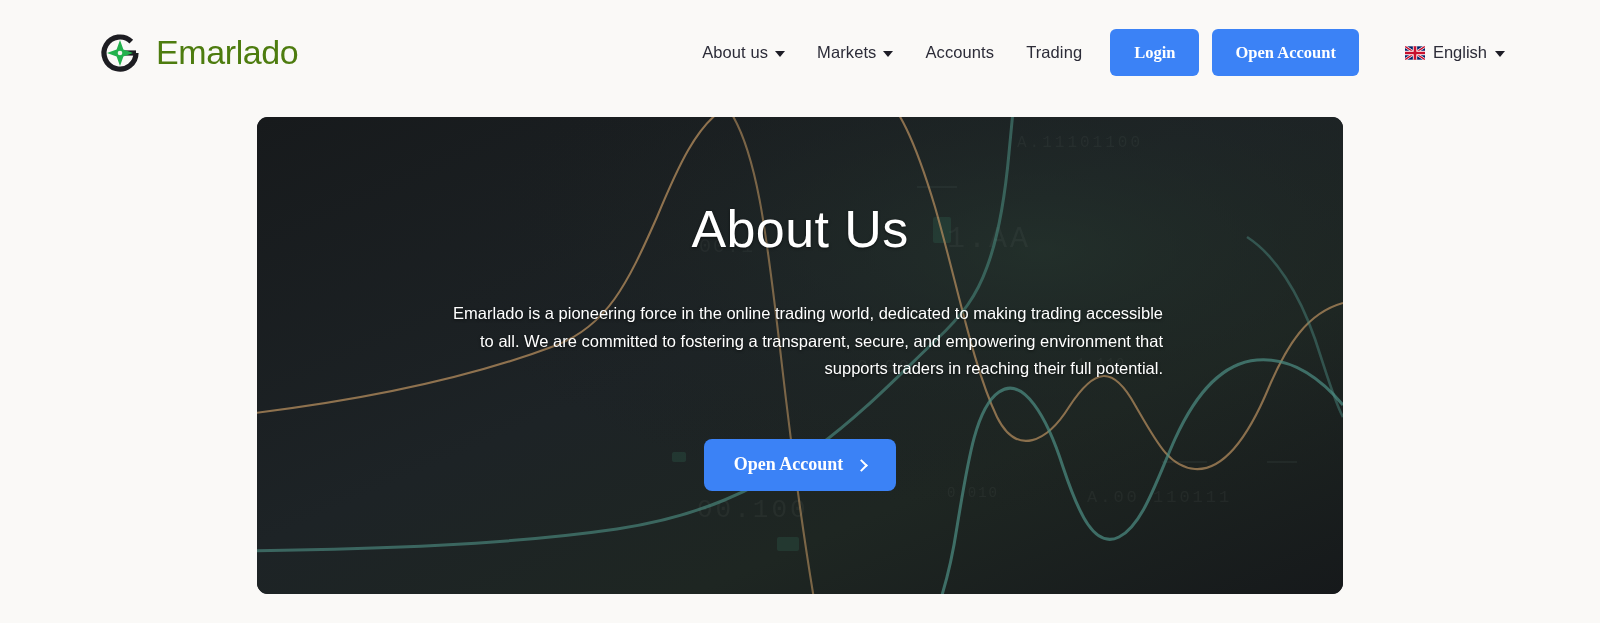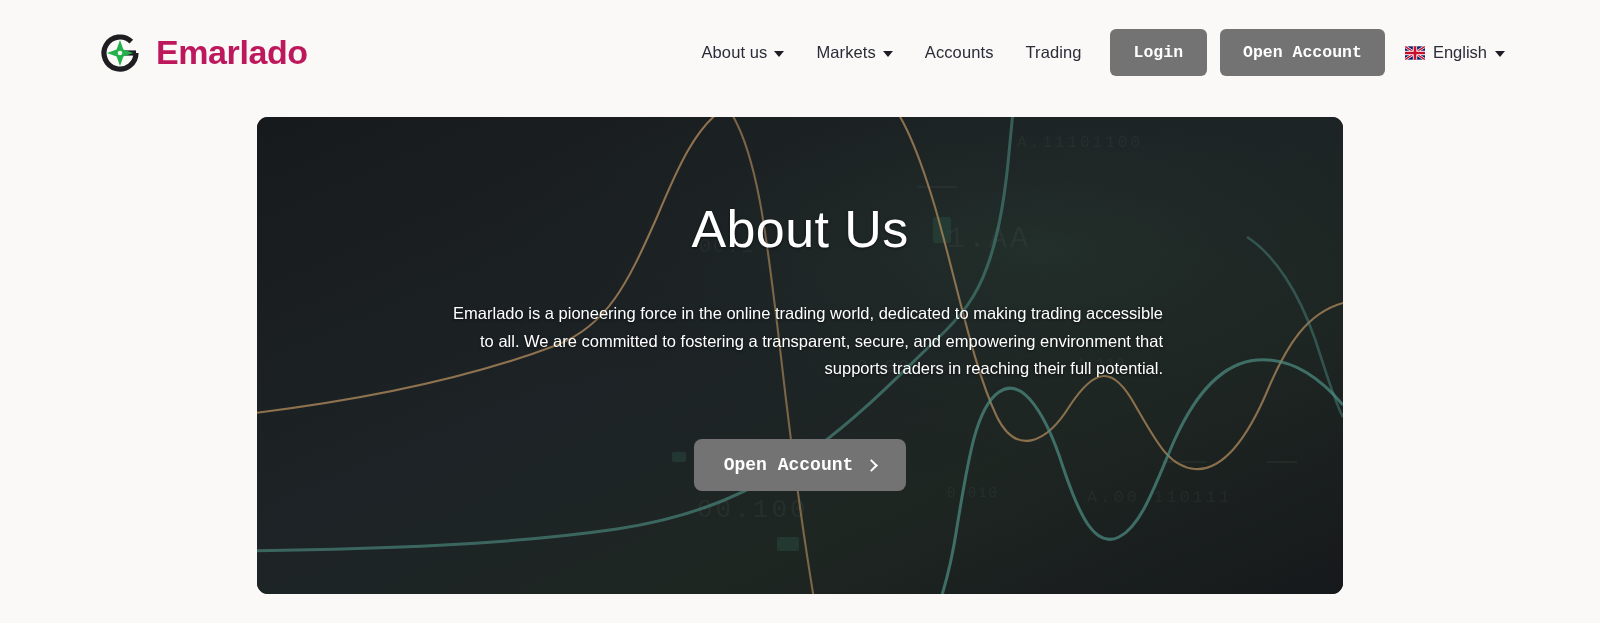--- a/index.html
+++ b/index.html
@@ -29,22 +29,22 @@
     display: flex;
     align-items: center;
     gap: 11px;
     cursor: pointer;
   }
 
   .brand-mark { width: 50px; height: 50px; display: block; flex: 0 0 auto; }
 
   .brand-name {
     font-size: 34px;
-    font-weight: bold;
-    color: #be185d;
+    font-weight: normal;
+    color: #4d7c0f;
     letter-spacing: -0.4px;
     font-family: "Liberation Sans", sans-serif;
   }
 
   .nav {
     display: flex;
     align-items: center;
     margin-left: auto;
     gap: 0px;
   }
@@ -66,27 +66,27 @@
     width: 0; height: 0;
     border-left: 5px solid transparent;
     border-right: 5px solid transparent;
     border-top: 6px solid #1d1d26;
     display: inline-block;
     flex: 0 0 auto;
     margin-top: 2px;
   }
 
   .btn-green {
-    background: #737373;
+    background: #3b82f6;
     color: #ffffff;
     border: none;
     border-radius: 6px;
     font-size: 16.5px;
     font-weight: bold;
-    font-family: Liberation Mono, monospace;
+    font-family: Liberation Serif, serif;
     cursor: pointer;
     white-space: nowrap;
     display: inline-flex;
     align-items: center;
     justify-content: center;
   }
 
   .btn-login {
     height: 47px;
     padding: 0 24px;
@@ -96,21 +96,21 @@
   .btn-open-nav {
     height: 47px;
     padding: 0 23px;
     margin-left: 13px;
   }
 
   .lang {
     display: flex;
     align-items: center;
     gap: 8px;
-    margin-left: 20px;
+    margin-left: 46px;
     font-size: 16.5px;
     color: #2c2c38;
     cursor: pointer;
     white-space: nowrap;
   }
 
   .flag { width: 20px; height: 14px; display: block; flex: 0 0 auto; border-radius: 1px; }
 
   
   .hero-wrap {

